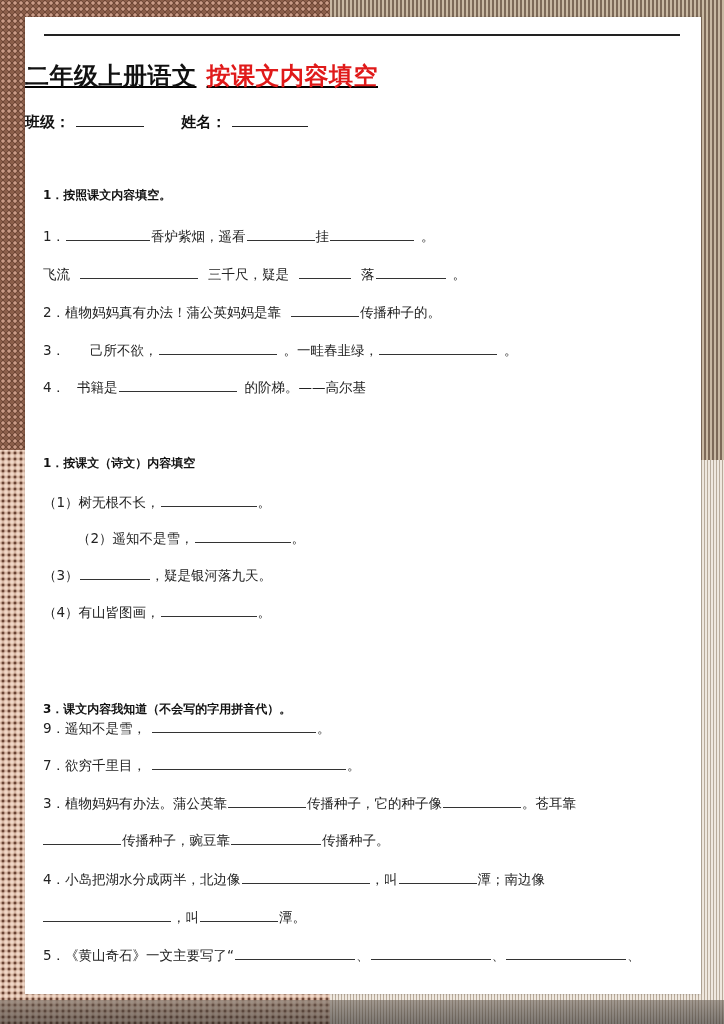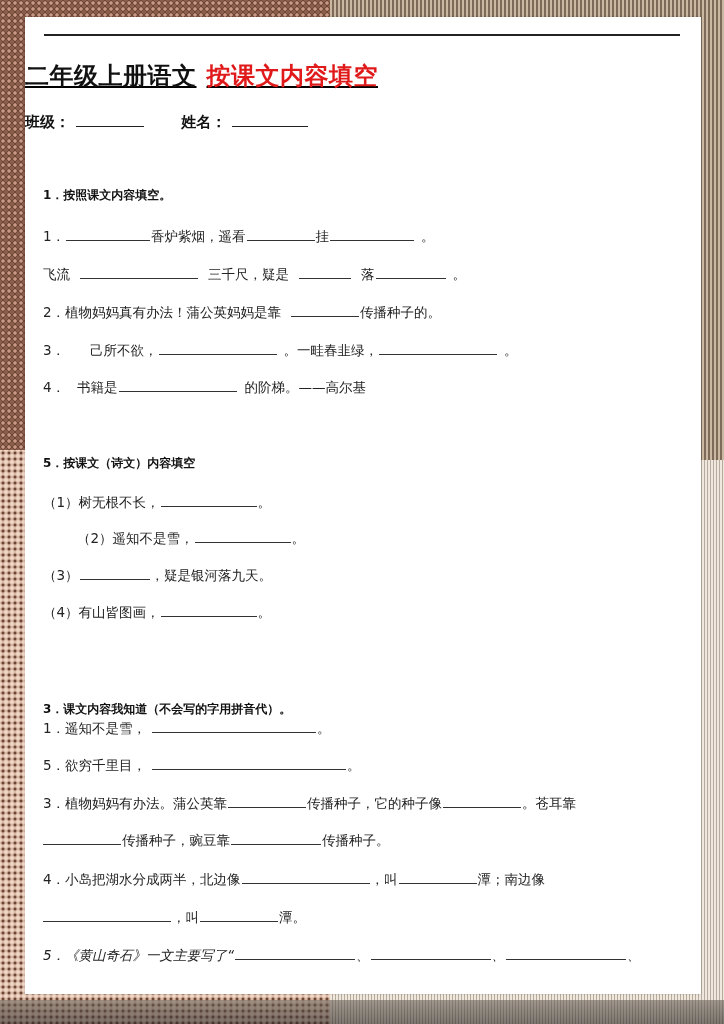--- a/index.html
+++ b/index.html
@@ -125,61 +125,61 @@
     </div>
 
     <div class="row" style="top:324px;">
       <span>3．</span><span style="margin-left:25px">己所不欲，</span><span class="blank" style="width:118px"></span><span style="margin-left:6px">。一畦春韭绿，</span><span class="blank" style="width:118px"></span><span style="margin-left:6px">。</span>
     </div>
 
     <div class="row" style="top:361px;">
       <span>4．</span><span style="margin-left:12px">书籍是</span><span class="blank" style="width:118px;margin-right:8px"></span><span>的阶梯。——高尔基</span>
     </div>
 
-    <div class="row sec-title" style="top:438px;">5．按课文（诗文）内容填空</div>
+    <div class="row sec-title" style="top:438px;">1．按课文（诗文）内容填空</div>
 
     <div class="row" style="top:476px;">
       <span>（1）树无根不长，</span><span class="blank" style="width:96px"></span><span>。</span>
     </div>
 
     <div class="row" style="top:512px;margin-left:34px;">
       <span>（2）遥知不是雪，</span><span class="blank" style="width:96px"></span><span>。</span>
     </div>
 
     <div class="row" style="top:549px;">
       <span>（3）</span><span class="blank" style="width:70px"></span><span>，疑是银河落九天。</span>
     </div>
 
     <div class="row" style="top:586px;">
       <span>（4）有山皆图画，</span><span class="blank" style="width:96px"></span><span>。</span>
     </div>
 
     <div class="row sec-title" style="top:684px;">3．课文内容我知道（不会写的字用拼音代）。</div>
 
     <div class="row" style="top:702px;">
-      <span>1．遥知不是雪，</span><span class="blank" style="width:164px;margin-left:6px"></span><span>。</span>
+      <span>9．遥知不是雪，</span><span class="blank" style="width:164px;margin-left:6px"></span><span>。</span>
     </div>
 
     <div class="row" style="top:739px;">
-      <span>5．欲穷千里目，</span><span class="blank" style="width:194px;margin-left:6px"></span><span>。</span>
+      <span>7．欲穷千里目，</span><span class="blank" style="width:194px;margin-left:6px"></span><span>。</span>
     </div>
 
     <div class="row" style="top:777px;">
       <span>3．植物妈妈有办法。蒲公英靠</span><span class="blank" style="width:78px"></span><span>传播种子，它的种子像</span><span class="blank" style="width:78px"></span><span>。苍耳靠</span>
     </div>
 
     <div class="row" style="top:814px;font-family:Liberation Serif, serif;">
       <span class="blank" style="width:78px;margin-left:0"></span><span>传播种子，豌豆靠</span><span class="blank" style="width:90px"></span><span>传播种子。</span>
     </div>
 
     <div class="row" style="top:853px;">
       <span>4．小岛把湖水分成两半，北边像</span><span class="blank" style="width:128px"></span><span>，叫</span><span class="blank" style="width:78px"></span><span>潭；南边像</span>
     </div>
 
     <div class="row" style="top:891px;">
       <span class="blank" style="width:128px;margin-left:0"></span><span>，叫</span><span class="blank" style="width:78px"></span><span>潭。</span>
     </div>
 
-    <div class="row" style="top:929px;font-style:italic;">
+    <div class="row" style="top:929px;">
       <span>5．《黄山奇石》一文主要写了“</span><span class="blank" style="width:120px"></span><span>、</span><span class="blank" style="width:120px"></span><span>、</span><span class="blank" style="width:120px"></span><span>、</span>
     </div>
   </div>
 </div>
 
 </body></html>

